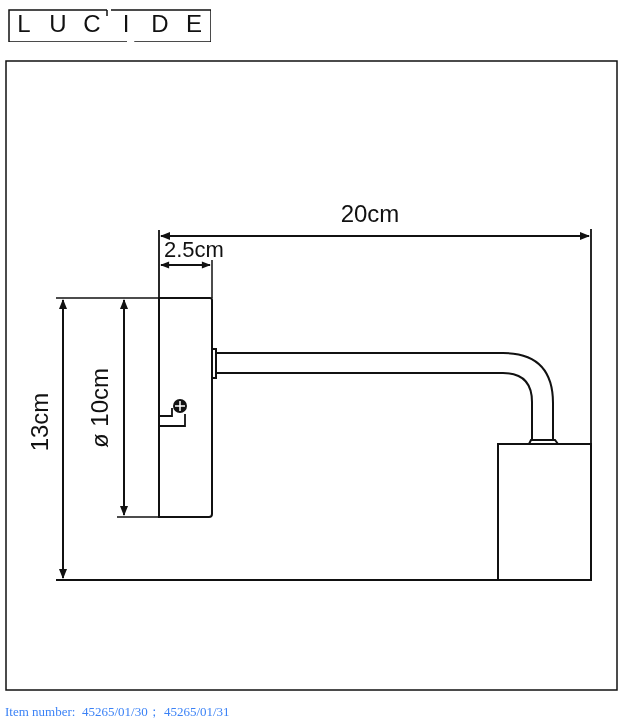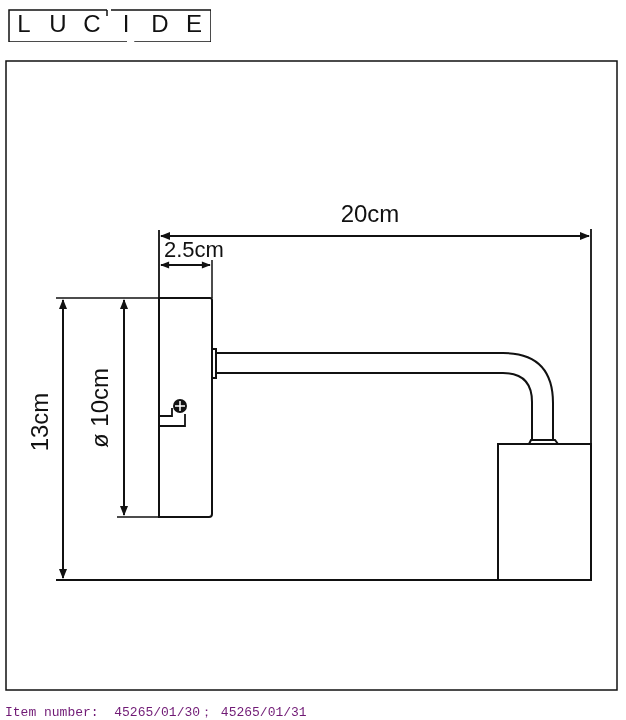--- a/index.html
+++ b/index.html
@@ -2,21 +2,21 @@
 <html><head>
 <meta charset="utf-8">
 <style>
   html, body { margin:0; padding:0; background:#ffffff; }
   body { width:626px; height:720px; position:relative; overflow:hidden; font-family:"Liberation Sans", sans-serif; }
   .logo { position:absolute; left:7px; top:6px; width:204px; height:34px; }
   .logo svg { position:absolute; left:0; top:0; }
   .logo-letters { position:absolute; left:0; top:4px; width:204px; display:flex; justify-content:space-around; font-family:"Liberation Sans", sans-serif; font-weight:300; font-size:24px; letter-spacing:0; color:#111; }
   .logo-letters span { display:inline-block; width:30px; text-align:center; }
   .drawing { position:absolute; left:0; top:0; }
-  .caption { position:absolute; left:5px; top:703px; font-family:Liberation Mono, monospace; font-size:13px; color:#701a75; white-space:pre; }
+  .caption { position:absolute; left:5px; top:703px; font-family:Liberation Serif, serif; font-size:13px; color:#3b82f6; white-space:pre; }
   .dim-text { font-family:"Liberation Sans", sans-serif; fill:#111; }
 </style>
 </head>
 <body>
 
 <div class="logo">
   <svg width="204" height="36" viewBox="0 0 204 36">
     <path d="M100 4 L2 4 L2 36 L120 36" fill="none" stroke="#111" stroke-width="1.5"></path>
     <path d="M104 4 L204 4 L204 36 L128 36 L128 44" fill="none" stroke="#111" stroke-width="1.5"></path>
     <path d="M100 4 L100 10" fill="none" stroke="#111" stroke-width="1.5"></path>

